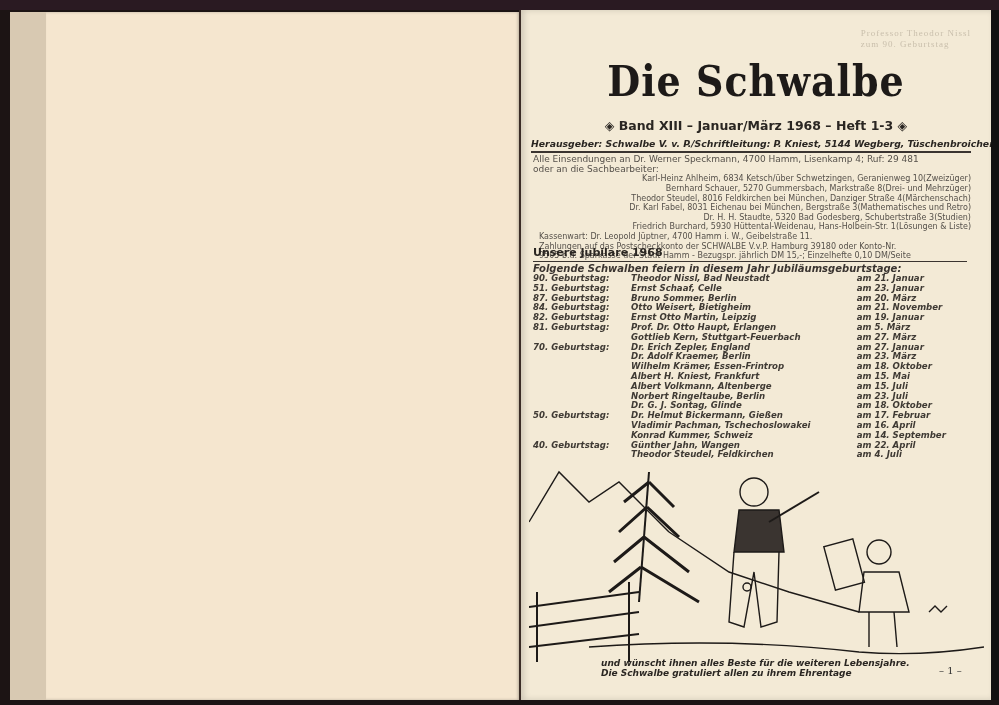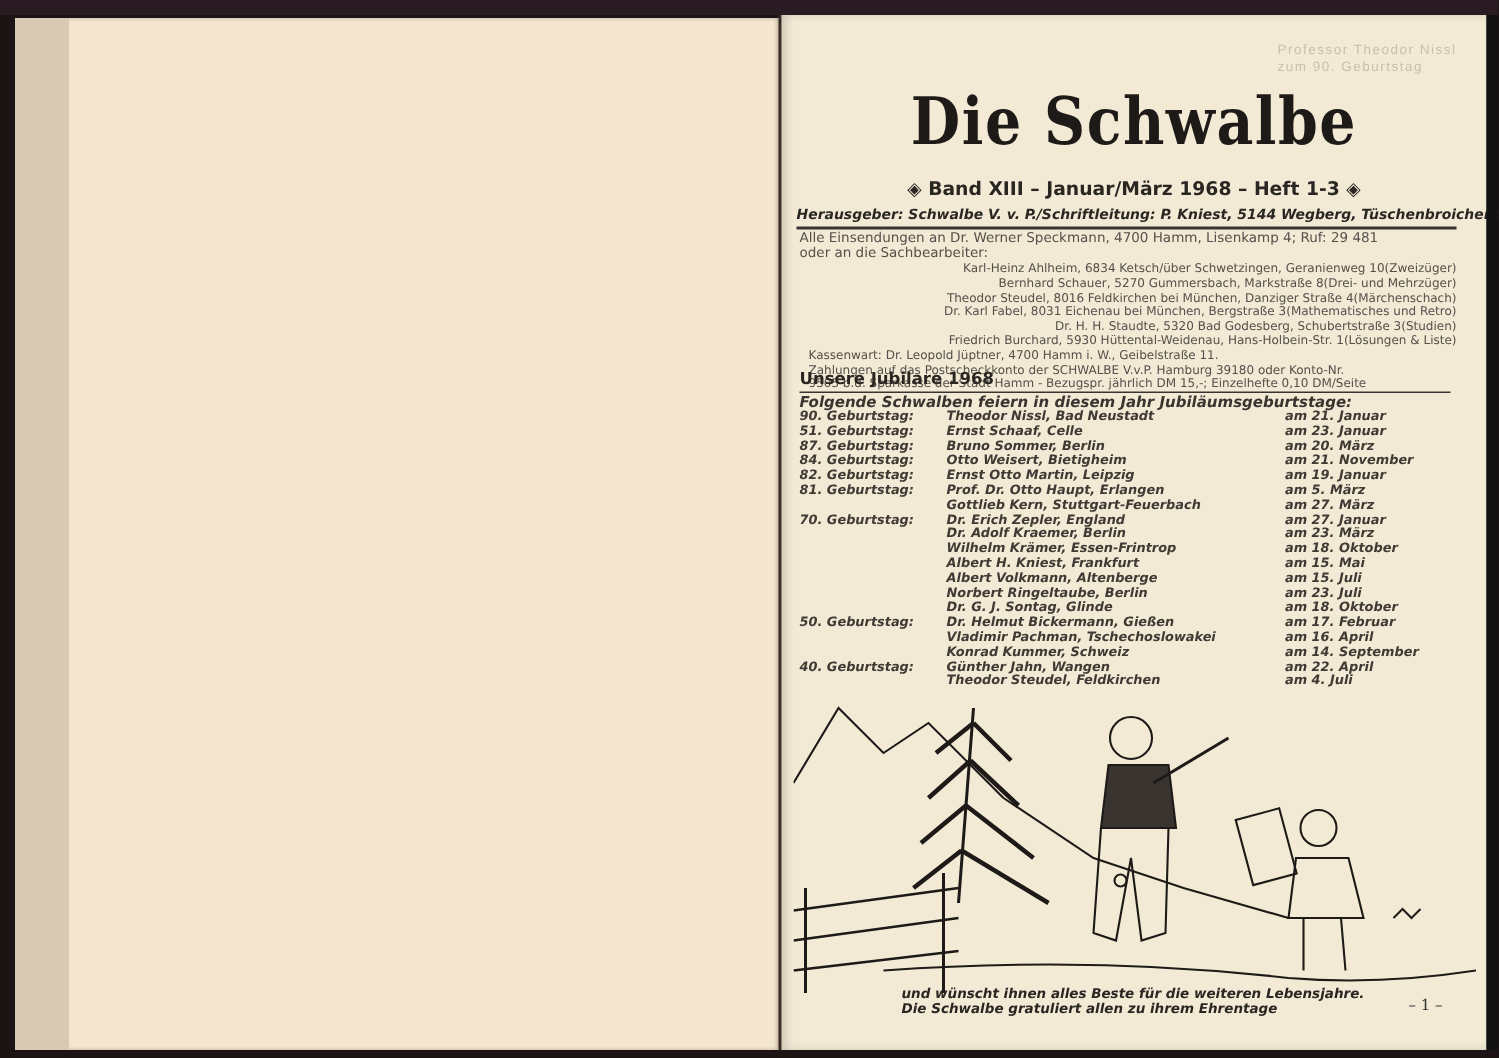--- a/index.html
+++ b/index.html
@@ -20,21 +20,21 @@
     box-shadow: inset -2px 0 3px rgba(0,0,0,0.25);
   }
   .spine { position:absolute; left:519px; top:10px; width:2px; height:690px; background:#3a2c25; }
   .right-page {
     position:absolute; left:521px; top:10px; width:470px; height:690px;
     background:#f3ead6;
     box-shadow: inset 3px 0 6px rgba(0,0,0,0.15);
   }
   .right-edge { position:absolute; left:991px; top:10px; width:8px; height:690px; background:#111; }
   .bleed {
-    position:absolute; right:20px; top:18px; color:#c9bfac; font-family:Liberation Sans, sans-serif;
+    position:absolute; right:20px; top:18px; color:#c9bfac; font-family:Liberation Serif, serif;
     font-size:9px; line-height:11px; text-align:left; letter-spacing:1px;
   }
   .masthead {
     position:absolute; left:0; width:470px; top:48px; text-align:center;
     font-family:"DejaVu Serif", serif; font-weight:bold; font-size:38px; color:#1d1a18;
     letter-spacing:1px; transform:scaleY(1.15);
   }
   .issueline {
     position:absolute; left:0; width:470px; top:108px; text-align:center;
     font-family:"DejaVu Sans", sans-serif; font-weight:bold; font-size:12.5px; color:#2a2622;

